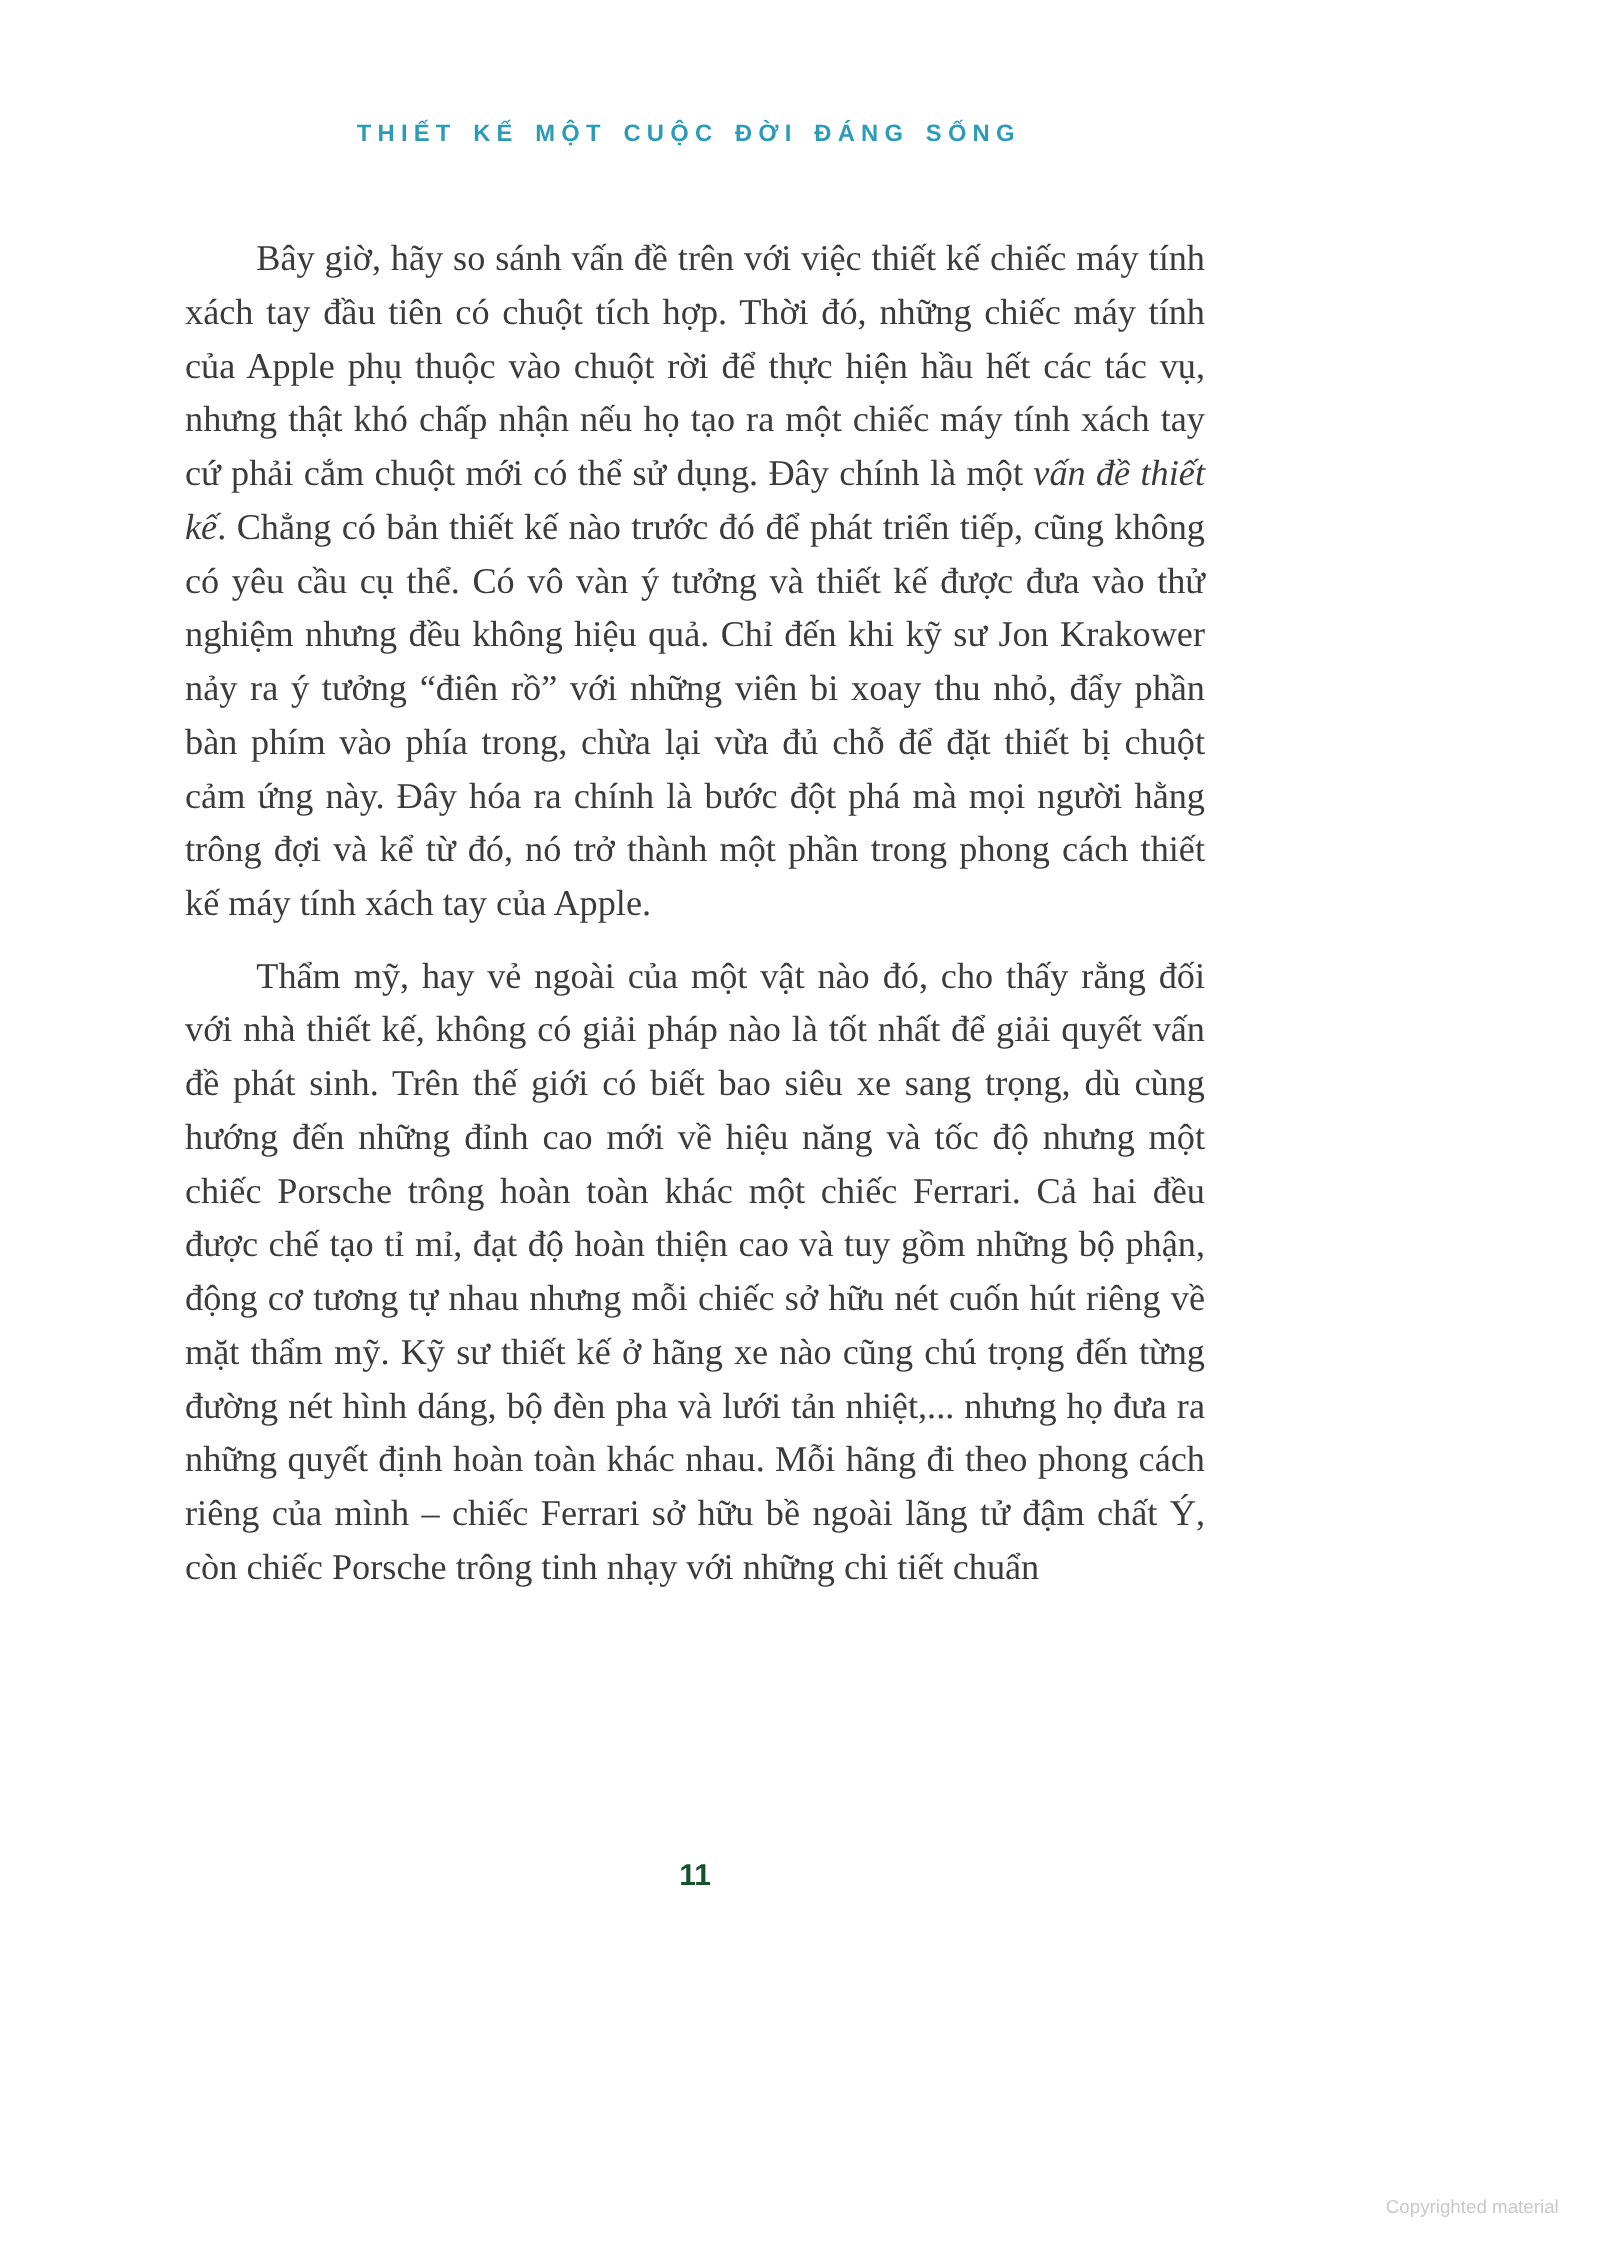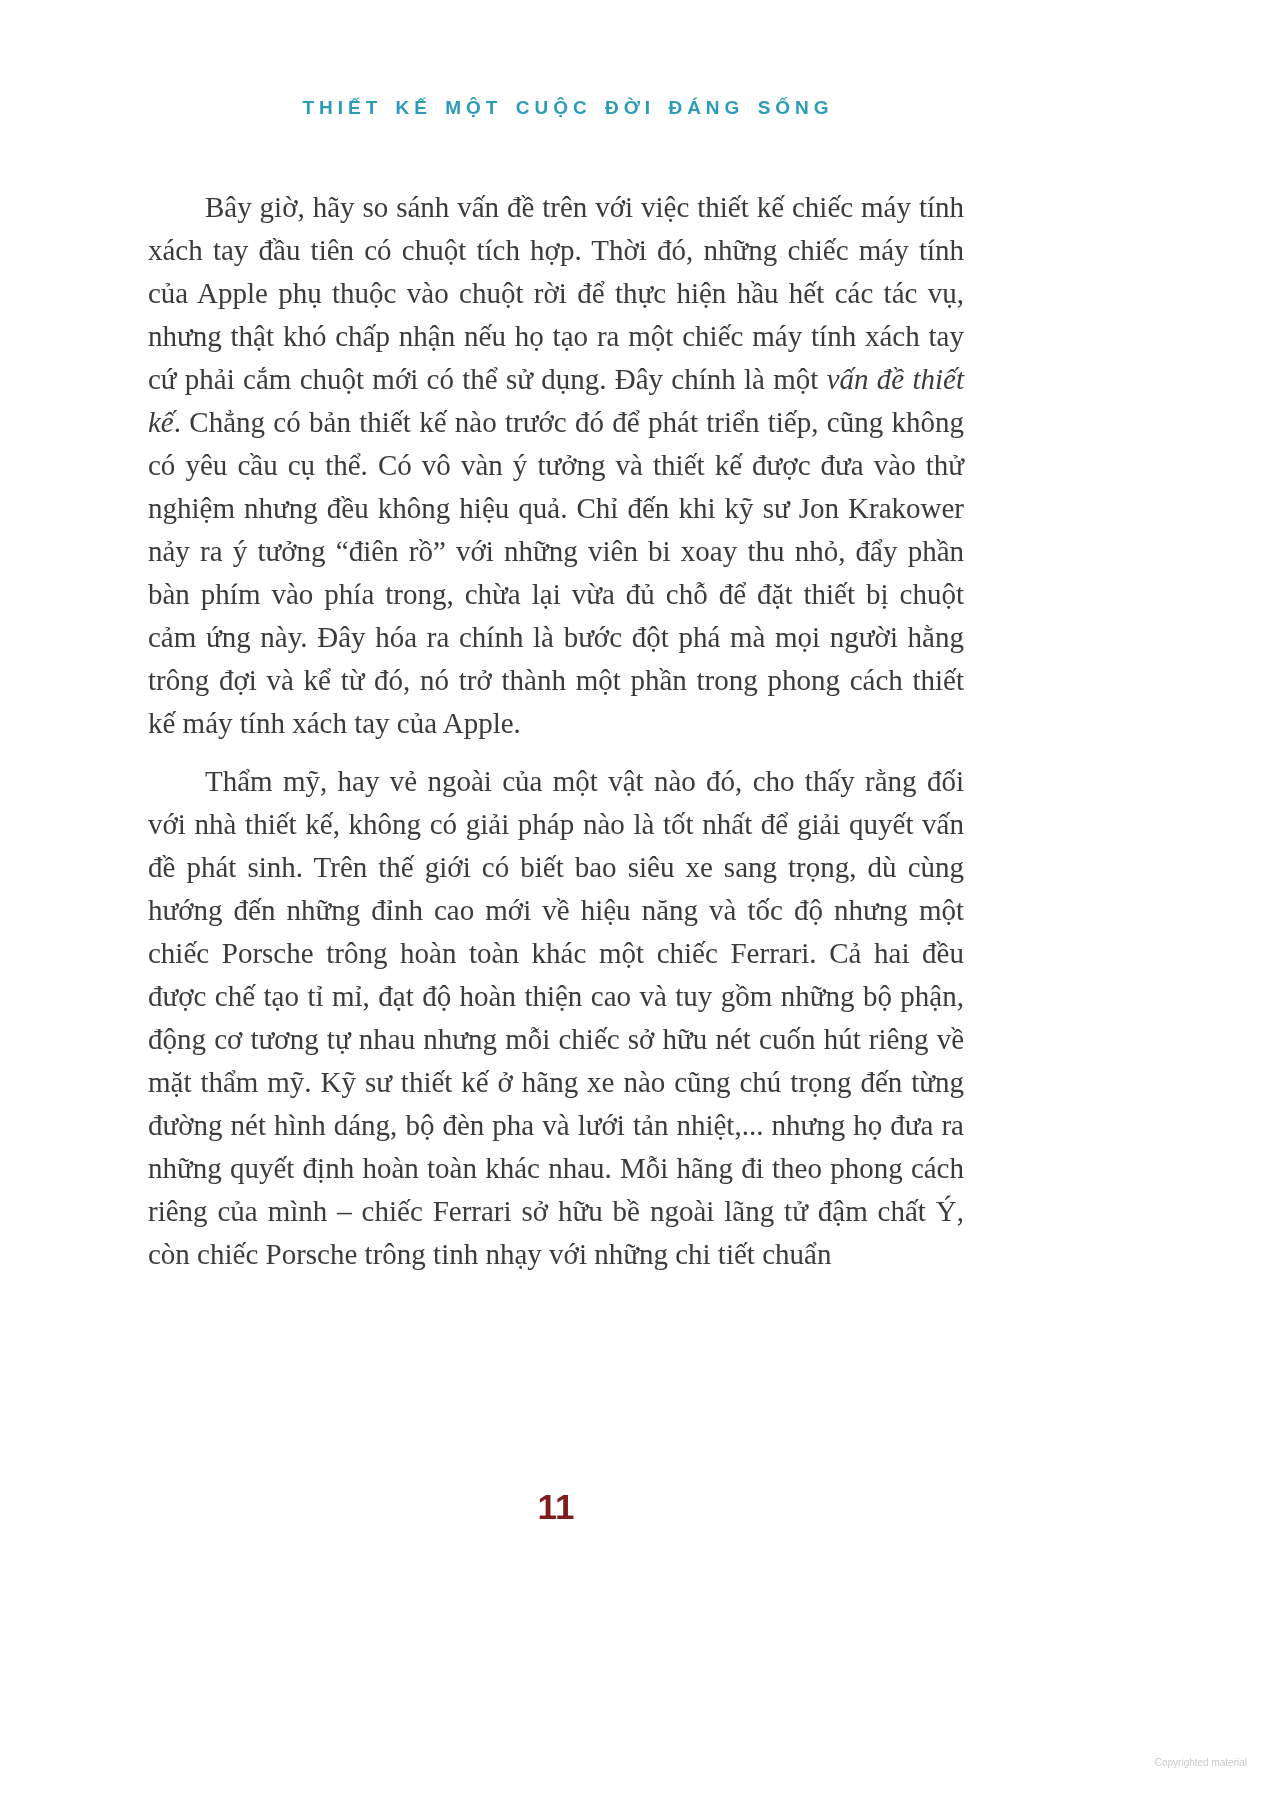--- a/index.html
+++ b/index.html
@@ -14,21 +14,21 @@
     font-family: "Liberation Serif", serif;
     overflow: hidden;
   }
   .page {
     position: absolute;
     inset: 0;
   }
   .running-header {
     position: absolute;
     top: 97px;
-    left: 160px;
+    left: 143px;
     width: 816px;
     text-align: center;
     font-family: "Liberation Sans", sans-serif;
     font-weight: bold;
     font-size: 19px;
     letter-spacing: 5px;
     word-spacing: 3px;
     color: #2b9cb8;
     white-space: nowrap;
   }
@@ -52,32 +52,32 @@
   }
   .body-para em {
     font-style: italic;
   }
   .page-number {
     position: absolute;
     top: 1487px;
     left: 148px;
     width: 816px;
     text-align: center;
-    color: #7f1d1d;
+    color: #14532d;
     font-family: "Liberation Sans", sans-serif;
     font-weight: bold;
-    font-size: 35px;
+    font-size: 24px;
   }
   .copyright {
     position: absolute;
     top: 1757px;
     right: 33px;
     color: #c9c9c9;
     font-family: "Liberation Sans", sans-serif;
-    font-size: 10px;
+    font-size: 15px;
   }
 </style>
 </head>
 <body>
 
 <div class="page">
 
   <div class="running-header">THIẾT KẾ MỘT CUỘC ĐỜI ĐÁNG SỐNG</div>
 
   <div class="text-block">

